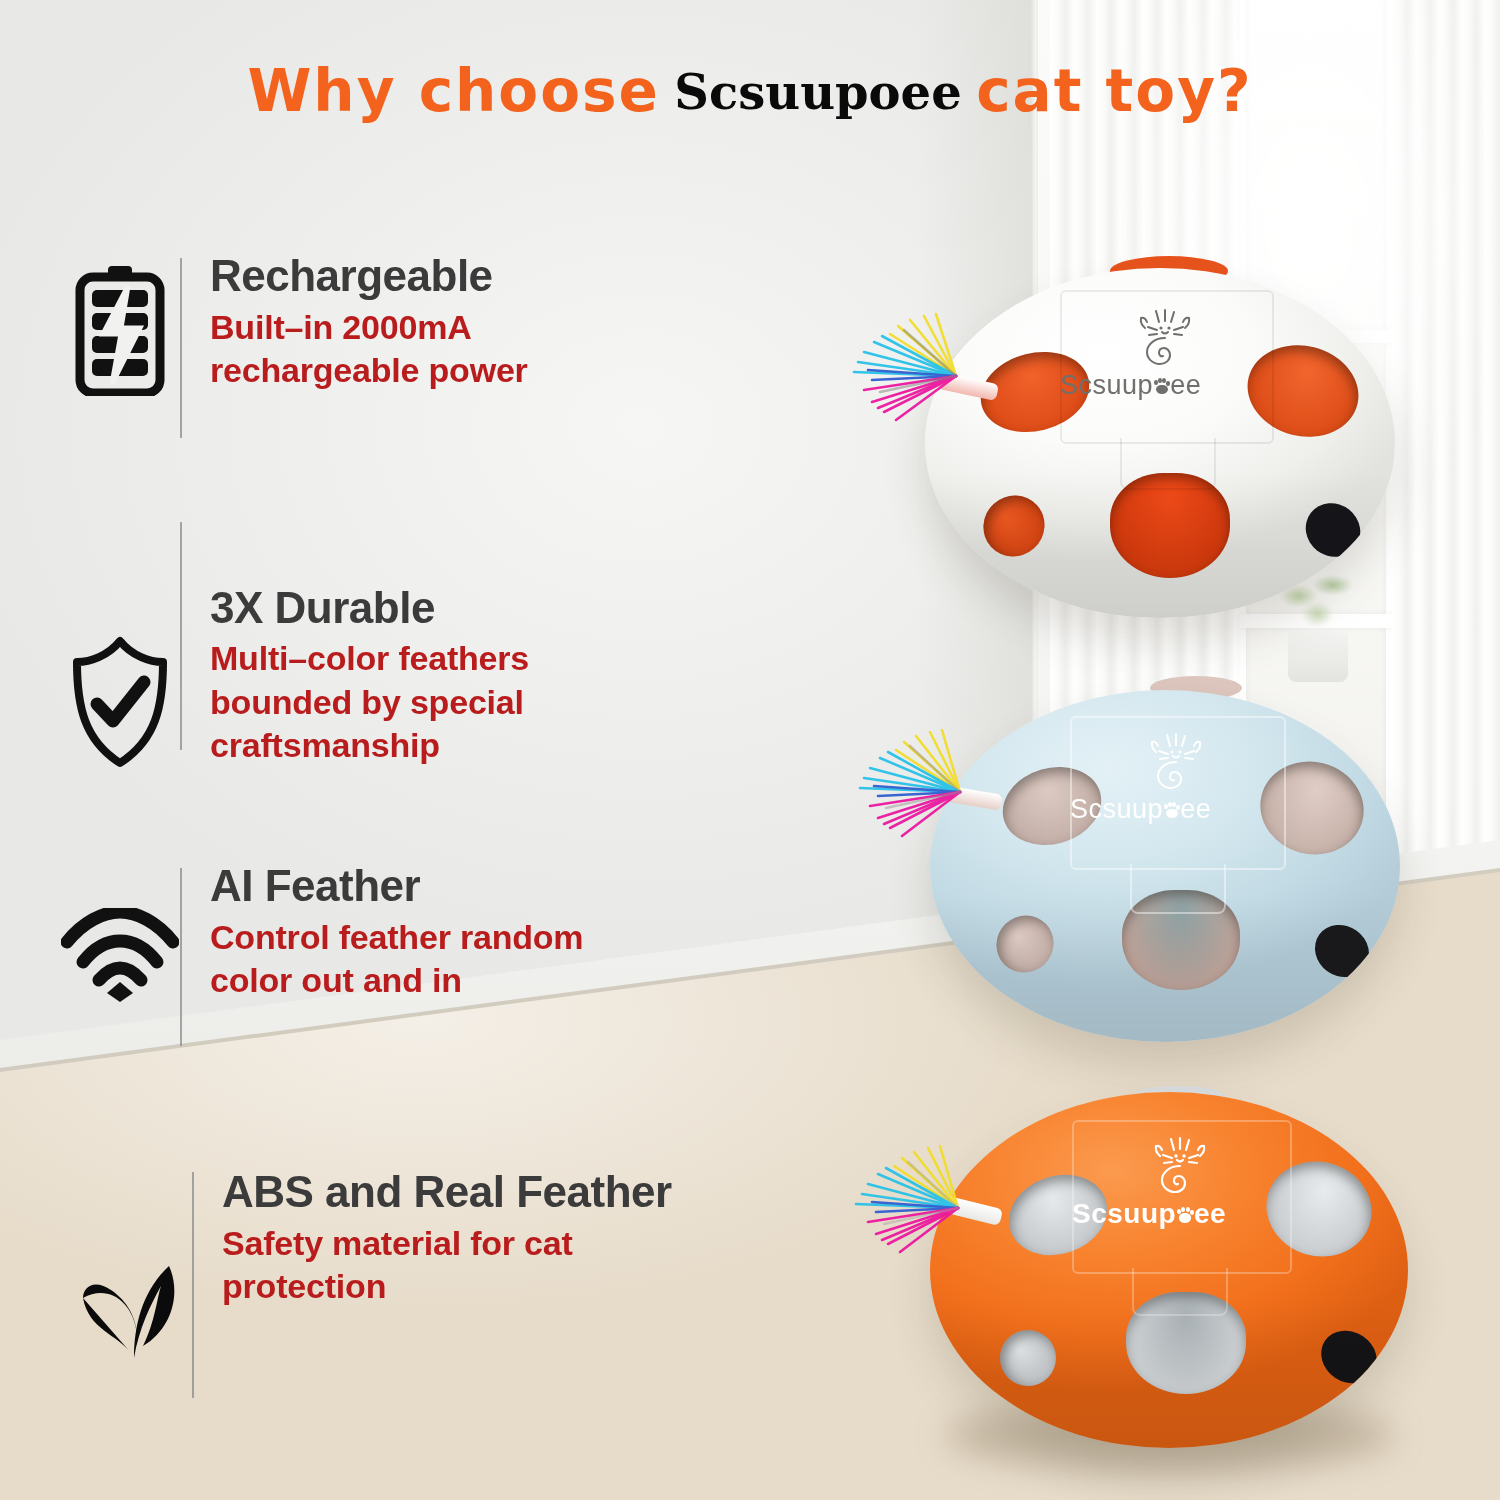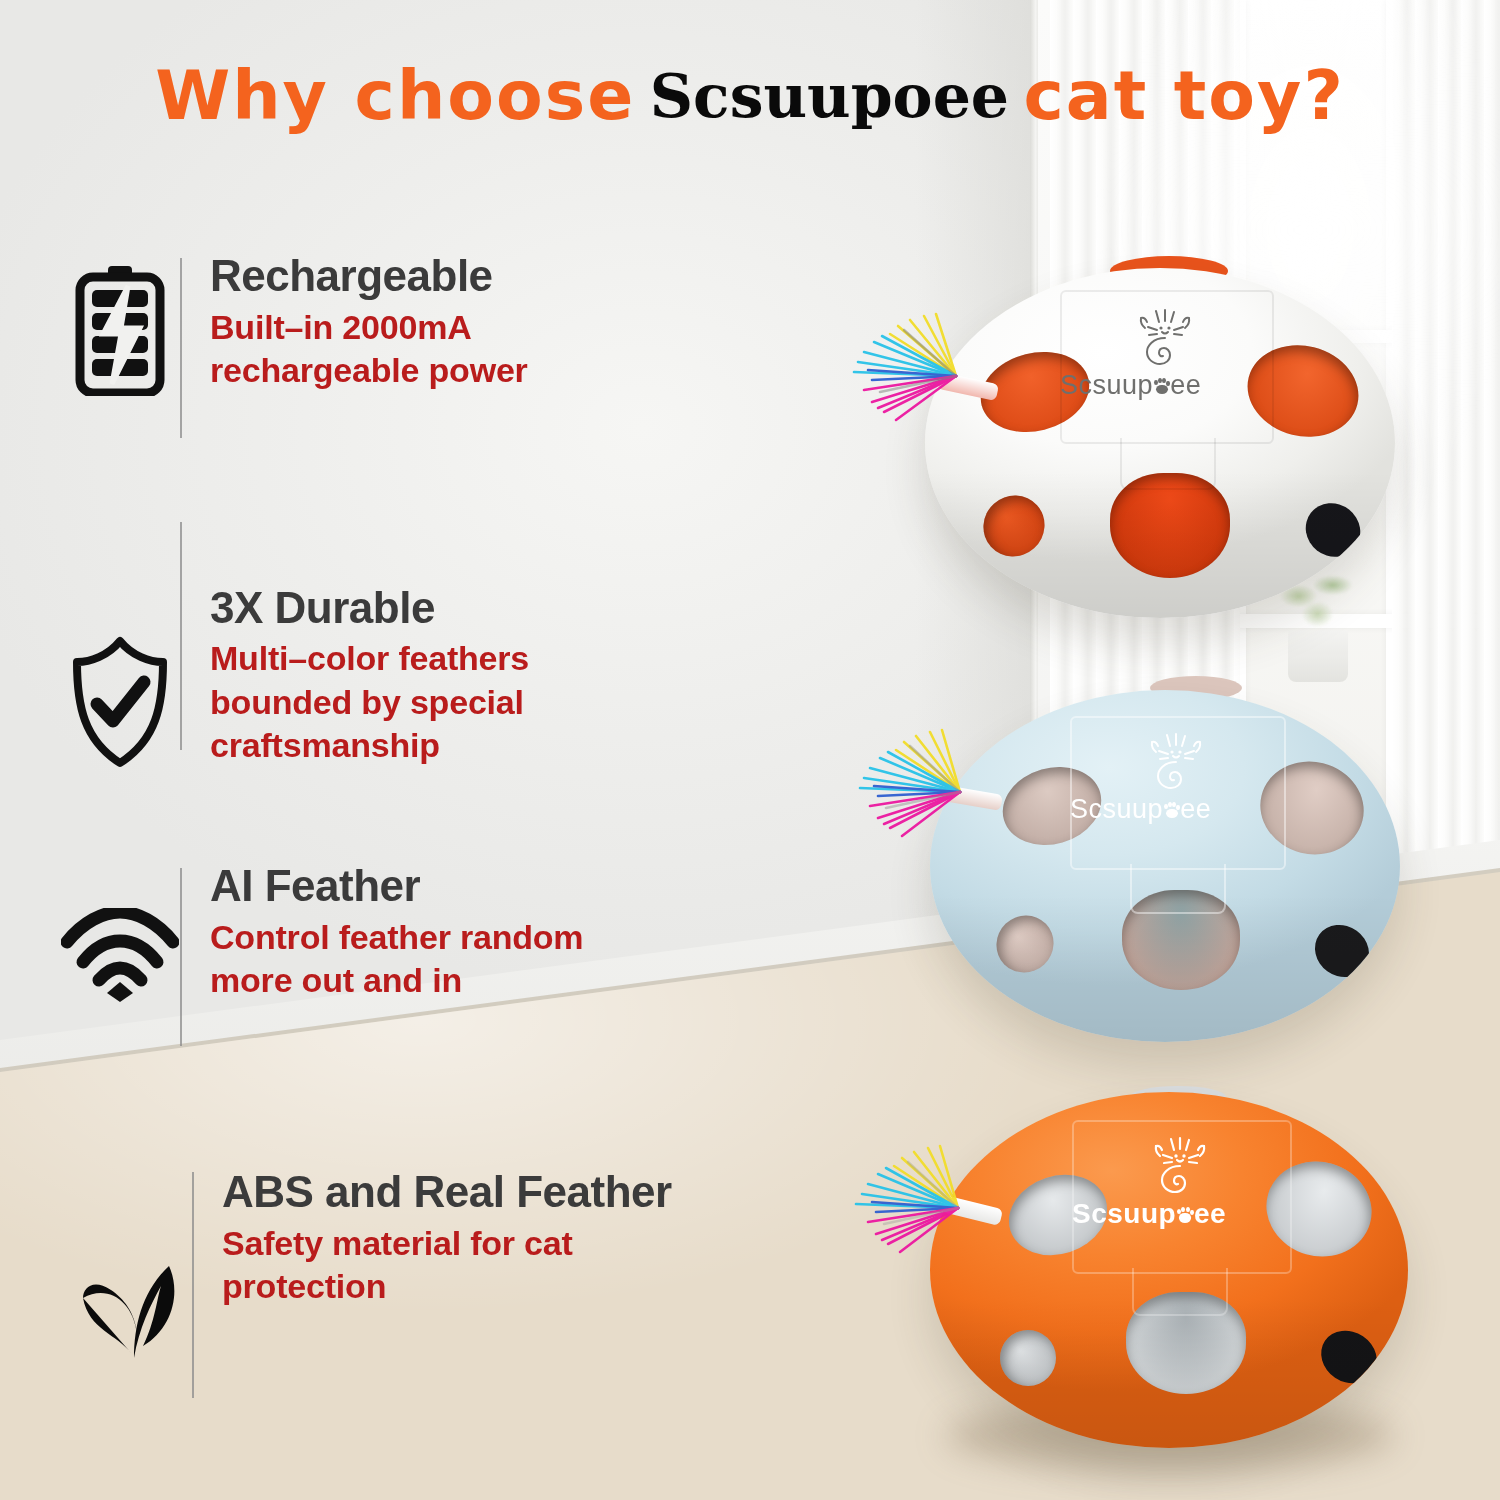--- a/index.html
+++ b/index.html
@@ -102,25 +102,25 @@
     background:#cbc3b4;opacity:.8;
   }
 
   
   .title{
     position:absolute;left:0;top:62px;width:1500px;text-align:center;
     white-space:nowrap;line-height:1;
   }
   .title span{display:inline-block;vertical-align:baseline;}
   .t-orange{
-    color:#f4631e;font-size:68px;font-weight:700;
+    color:#f4631e;font-size:58px;font-weight:700;
     font-family:"DejaVu Sans", sans-serif;letter-spacing:2px;
   }
   .t-brand{
-    color:#0a0a0a;font-size:60px;font-weight:700;
+    color:#0a0a0a;font-size:48px;font-weight:700;
     font-family:"DejaVu Serif", serif;letter-spacing:0px;
     margin:0 10px;position:relative;top:-2px;
   }
 
   
   .features{position:absolute;left:0;top:0;width:840px;height:1419px;}
   .feature{position:absolute;display:flex;align-items:flex-start;}
   .f-icon{
     width:120px;flex:0 0 120px;display:flex;align-items:center;justify-content:center;
   }
@@ -293,21 +293,21 @@
           <path d="M22 54 C33 40 46 33 59 33 C72 33 85 40 96 54" fill="none" stroke="#111" stroke-width="13" stroke-linecap="round"></path>
           <path d="M38 72 C45 64 52 60 59 60 C66 60 73 64 80 72" fill="none" stroke="#111" stroke-width="13" stroke-linecap="round"></path>
           <path d="M59 74 L72 85 L59 94 L46 85 Z" fill="#111"></path>
         </svg>
       </div>
       <div class="f-rule"></div>
       <div class="f-body">
         <div class="f-title">AI Feather</div>
         <div class="f-desc">
           <div>Control feather random</div>
-          <div>more out and in</div>
+          <div>color out and in</div>
         </div>
       </div>
     </div>
 
     <div class="feature f4">
       <div class="f-icon">
         <svg width="110" height="120" viewBox="0 0 110 120">
           <path d="M55 112 C40 92 12 88 6 56 C30 42 56 58 60 92 C58 70 46 56 34 48
                    C16 36 6 46 6 56 Z" fill="#0b0b0b"></path>
           <path d="M57 116 C57 82 66 48 92 24 C104 50 96 86 66 104 C78 80 80 56 84 44

